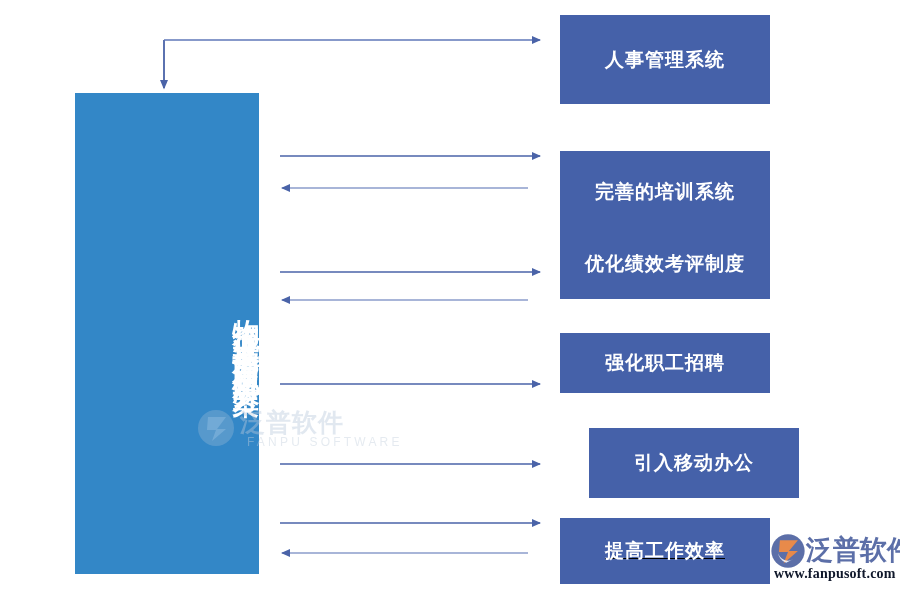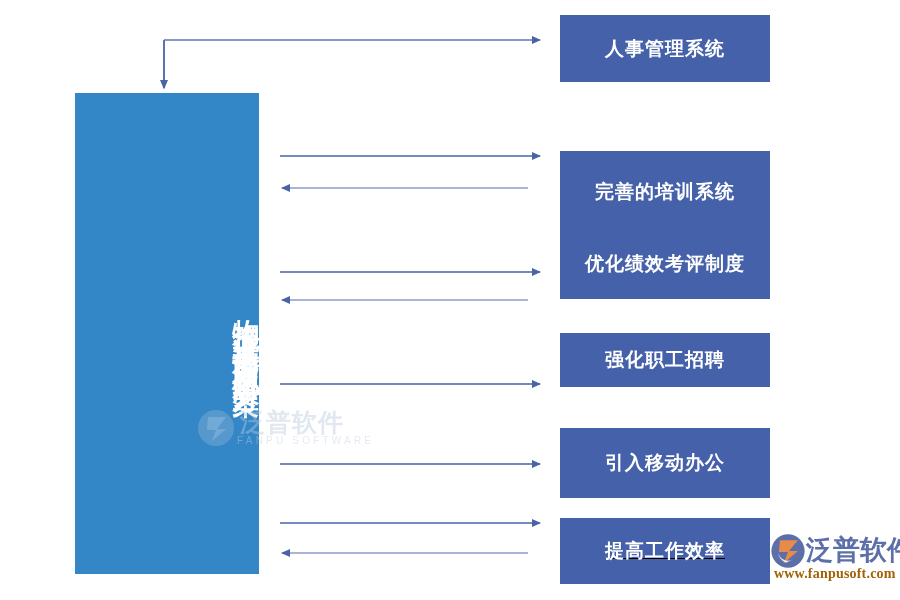--- a/index.html
+++ b/index.html
@@ -94,23 +94,23 @@
     left: 44px;
     top: 0px;
     font-size: 25px;
     font-weight: bold;
     color: #b9c9dc;
     letter-spacing: 1px;
     white-space: nowrap;
   }
   .wm-center .wm-en {
     position: absolute;
-    left: 41px;
+    left: 51px;
     top: 29px;
-    font-size: 10px;
+    font-size: 12px;
     color: #c2cfdd;
     letter-spacing: 3.2px;
     white-space: nowrap;
   }
   .wm-center .wm-mark {
     position: absolute;
     left: 0px;
     top: 2px;
     width: 40px;
     height: 40px;
@@ -141,21 +141,21 @@
     color: #5c6fa8;
     letter-spacing: 0px;
     white-space: nowrap;
   }
   .wm-logo .lg-url {
     position: absolute;
     left: 4px;
     top: 36px;
     font-size: 14px;
     font-weight: bold;
-    color: #a16207;
+    color: #0f172a;
     letter-spacing: 0.2px;
     white-space: nowrap;
     font-family: "Liberation Serif", "DejaVu Serif", serif;
   }
 </style>
 </head>
 <body>
 
 <div id="canvas">
 
@@ -204,37 +204,37 @@
     </g>
     <g>
       <line x1="528" y1="553" x2="282" y2="553" stroke="#8b9dcb" stroke-width="1.5" marker-end="url(#ahL)"></line>
     </g>
   </svg>
 
   <div class="main-box">
     <div class="main-box-label">物流行业人事部门信息化解决方案</div>
   </div>
 
-  <div class="item-box" style="top:15px;  height:67px;">
+  <div class="item-box" style="top:15px;  height:89px;">
     <span class="item-label">人事管理系统</span>
   </div>
 
   <div class="item-box" style="top:151px; height:82px;">
     <span class="item-label">完善的培训系统</span>
   </div>
 
   <div class="item-box" style="top:229px; height:70px;">
     <span class="item-label">优化绩效考评制度</span>
   </div>
 
-  <div class="item-box" style="top:333px; height:54px;">
+  <div class="item-box" style="top:333px; height:60px;">
     <span class="item-label">强化职工招聘</span>
   </div>
 
-  <div class="item-box" style="top:428px; height:70px;">
+  <div class="item-box" style="top:428px; height:70px;margin-left:29px;">
     <span class="item-label">引入移动办公</span>
   </div>
 
   <div class="item-box" style="top:518px; height:66px;text-decoration:underline;">
     <span class="item-label">提高工作效率</span>
   </div>
 
   <div class="wm-center">
     <svg class="wm-mark" viewBox="0 0 40 40">
       <path d="M20,2 A18,18 0 1,0 20,38 A18,18 0 1,0 20,2 Z" fill="#b9c9dc" opacity="0.65"></path>

